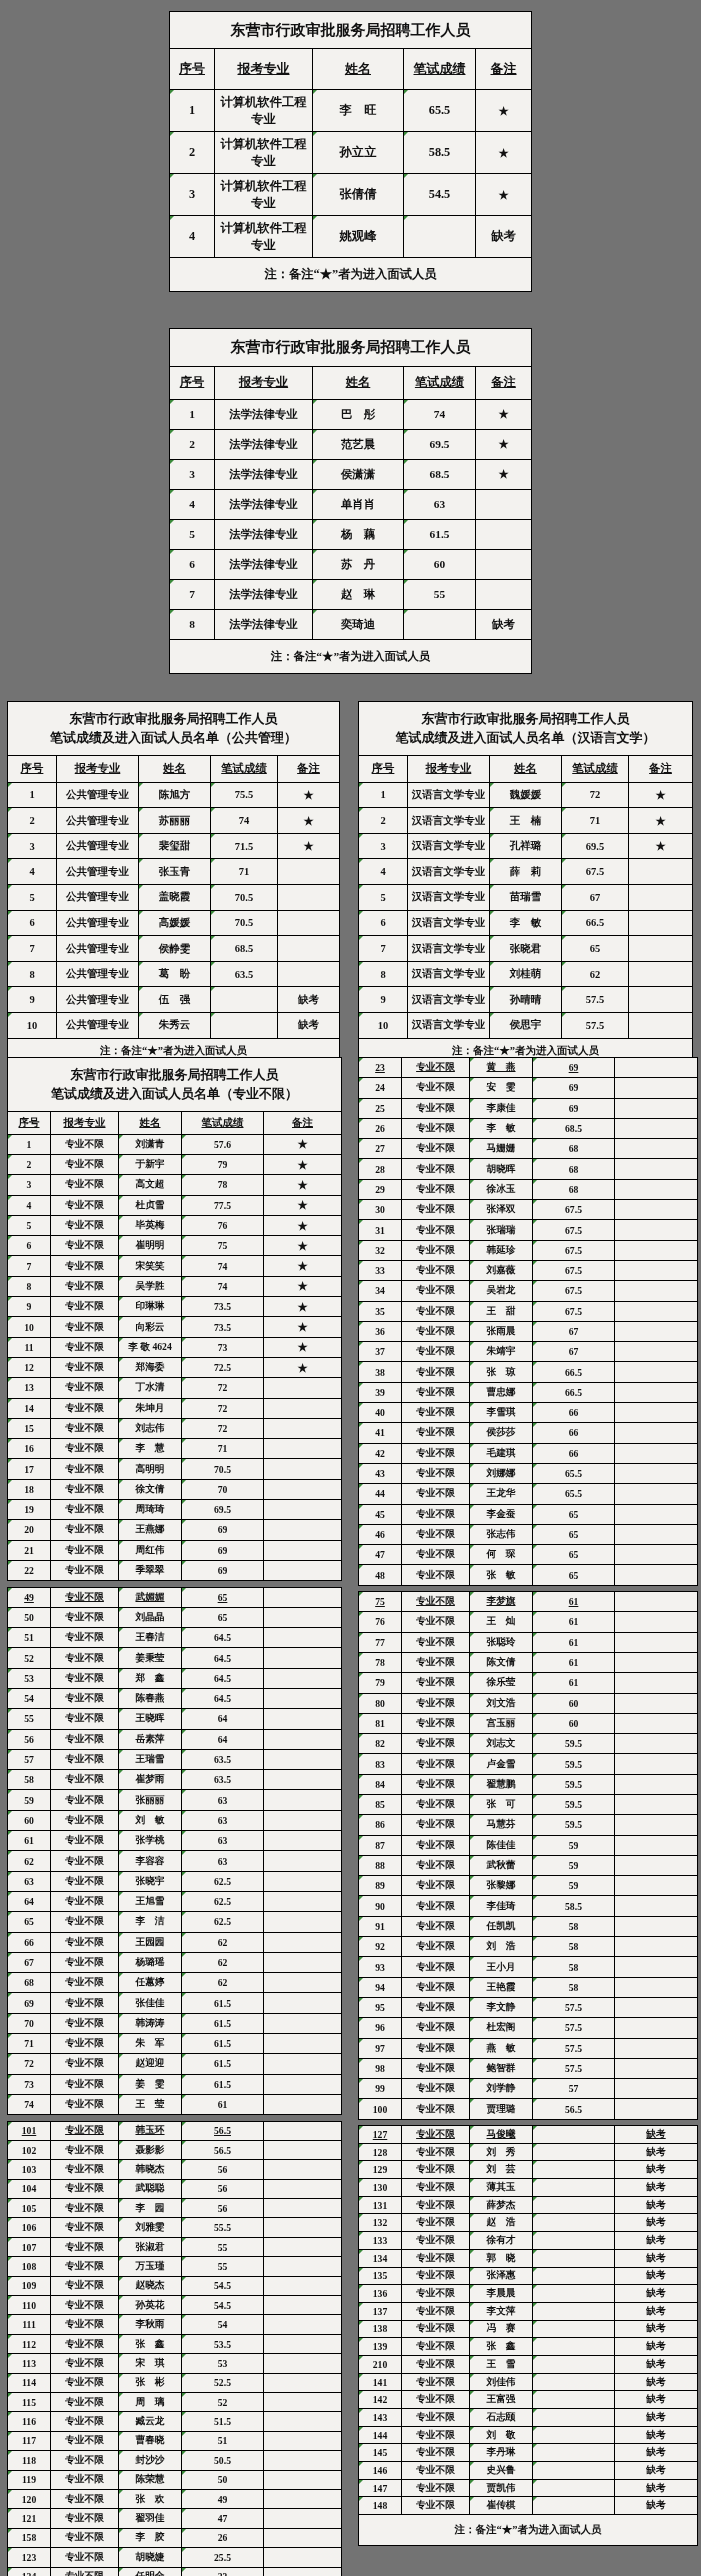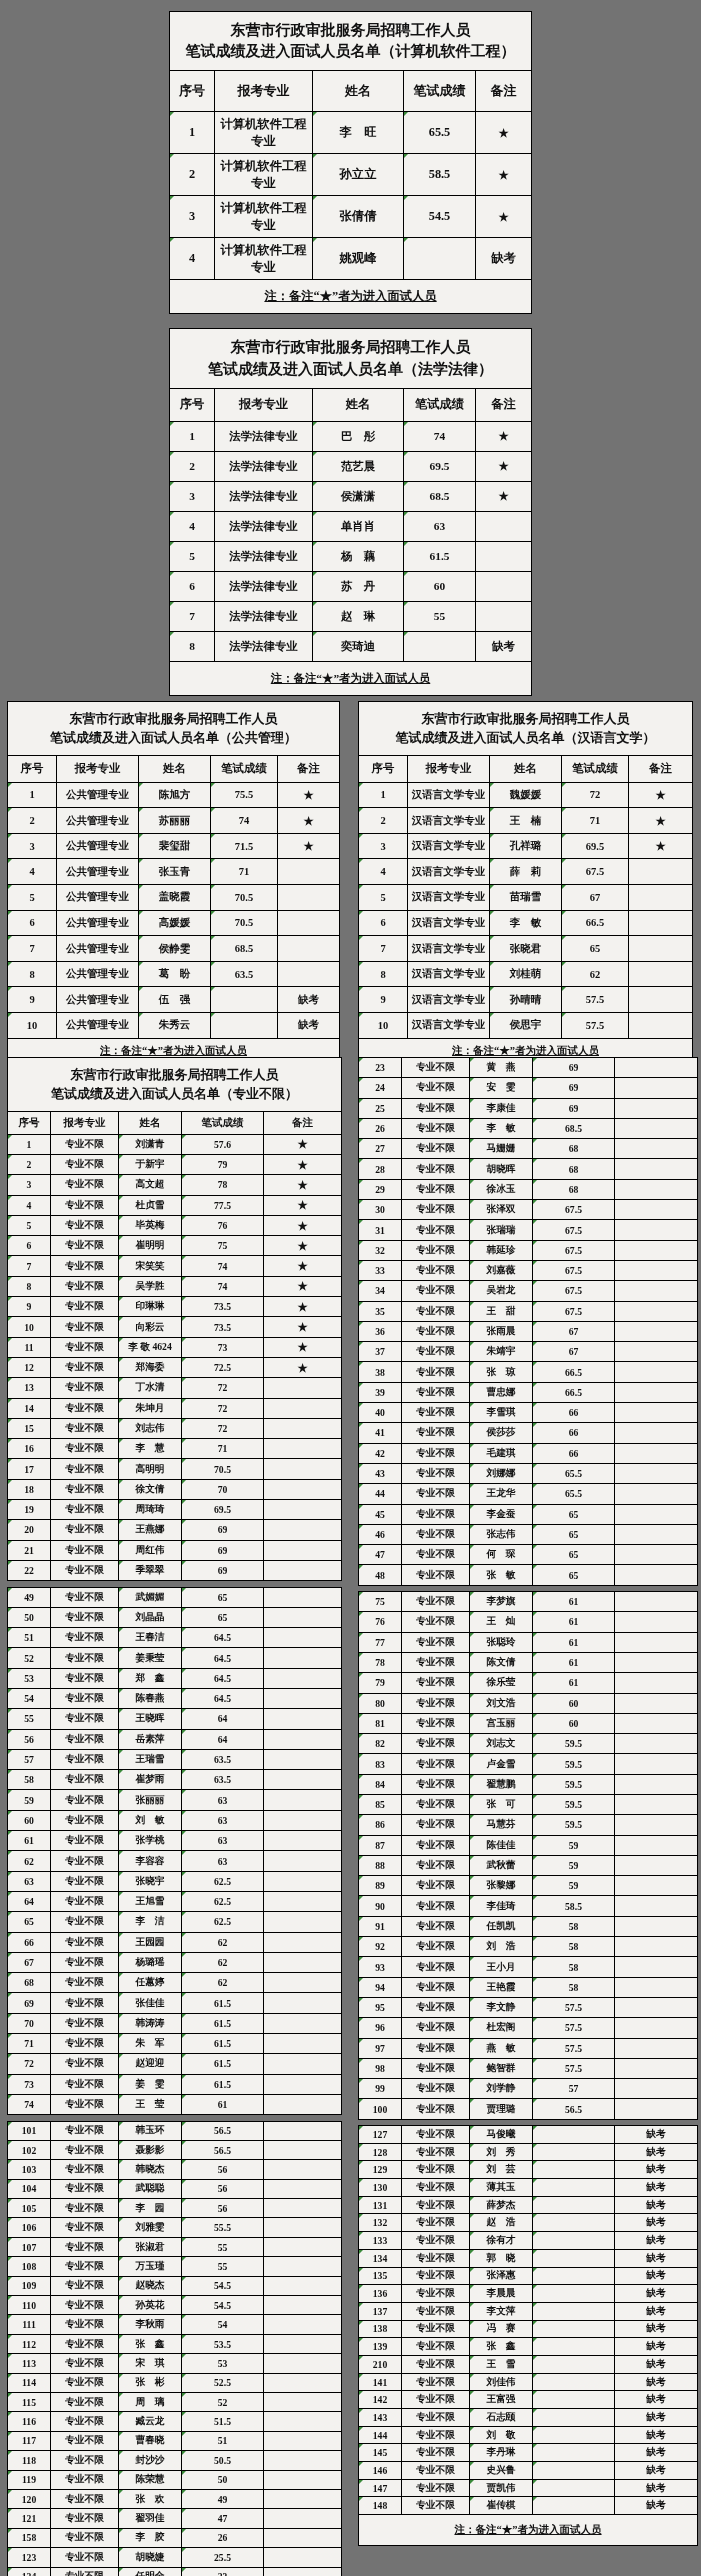--- a/index.html
+++ b/index.html
@@ -5,54 +5,53 @@
   html,body{margin:0;padding:0;}
   body{width:702px;background:#ffffff;font-family:"Liberation Serif","DejaVu Serif",serif;color:#111;}
   .page{position:relative;width:702px;height:2576px;background:#737373;overflow:hidden;}
   .tbl{position:absolute;background:#f3f2ef;border:1.8px solid #000;box-sizing:border-box;}
   .tblock{background:#f3f2ef;border:1.8px solid #000;box-sizing:border-box;margin-bottom:5.3px;}
   .title{font-weight:700;text-align:center;line-height:1.45;padding:8px 1.8px 7px 1.8px;border-bottom:0.9px solid #000;}
   .t-std .title{font-size:15px;}
   .t-mid .title{font-size:13px;}
   .t-five .title{font-size:13px;}
   .row{display:grid;align-items:stretch;border-top:0.9px solid #000;}
-  .row:first-child,.title + .row{border-top:none;}
+  .row:first-child,.title + .row{border-top:none;text-decoration:underline;}
   .t-std .row{grid-template-columns:44px 98px 91px 72px 1fr;}
   .t-mid .row{grid-template-columns:48px 82px 72px 67px 1fr;}
   .t-five .row{grid-template-columns:42px 68px 63px 82px 1fr;}
   .c{position:relative;display:flex;align-items:center;justify-content:center;border-left:0.9px solid #000;box-sizing:border-box;text-align:center;overflow:hidden;}
   .c:first-child{border-left:none;}
   .hdr .c{font-weight:700;}
   .t1 .hdr{height:40px;font-size:13px;}
   .t1 .dr{height:41px;font-size:12.3px;}
   .t2 .hdr{height:32px;font-size:12.3px;}
   .t2 .dr{height:29px;font-size:11.4px;}
   .t-mid .hdr{height:26px;font-size:11.4px;}
   .t-mid .dr{height:24.6px;font-size:10.5px;}
   .t-five .hdr{height:22px;font-size:10.5px;}
   .t-five .dr{height:19.3px;font-size:9.7px;}
   .t-five.r21 .dr{height:18.4px;}
   .t-five.r19 .dr{height:16.7px;}
   .dr .c{font-weight:700;}
-  .note{display:flex;align-items:center;justify-content:center;font-weight:700;border-top:0.9px solid #000;text-decoration:underline;}
+  .note{display:flex;align-items:center;justify-content:center;font-weight:700;border-top:0.9px solid #000;}
   .t1 .note{height:33px;font-size:12.3px;}
   .t2 .note{height:33px;font-size:11.4px;}
   .t-mid .note{height:24.6px;font-size:10.5px;}
   .t-five .note{height:30px;font-size:10.5px;}
   .tri::before{content:"";position:absolute;top:0;left:0;border-top:4.4px solid #3a8a3a;border-right:4.4px solid transparent;width:0;height:0;}
   .star{font-size:11.4px;}
 </style>
 </head>
 <body>
 
 <div class="page">
   <div class="tbl t-std t1" style="left:169px;top:10.5px;width:363px;">
       <div class="title">
         <div>东营市行政审批服务局招聘工作人员</div>
-        <div>笔试成绩及进入面试人员名单（计算机软件工程）</div>
       </div>
       <div class="row hdr">
         <div class="c">序号</div>
         <div class="c">报考专业</div>
         <div class="c">姓名</div>
         <div class="c">笔试成绩</div>
         <div class="c">备注</div>
       </div>
       <div class="row dr">
         <div class="c tri">1</div>
@@ -86,21 +85,20 @@
         <div class="c">计算机软件工程专业</div>
         <div class="c tri">姚观峰</div>
         <div class="c tri"></div>
         <div class="c">缺考</div>
       </div>
       <div class="note">注：备注“★”者为进入面试人员</div>
     </div>
   <div class="tbl t-std t2" style="left:169px;top:328px;width:363px;">
       <div class="title">
         <div>东营市行政审批服务局招聘工作人员</div>
-        <div>笔试成绩及进入面试人员名单（法学法律）</div>
       </div>
       <div class="row hdr">
         <div class="c">序号</div>
         <div class="c">报考专业</div>
         <div class="c">姓名</div>
         <div class="c">笔试成绩</div>
         <div class="c">备注</div>
       </div>
       <div class="row dr">
         <div class="c tri">1</div>

